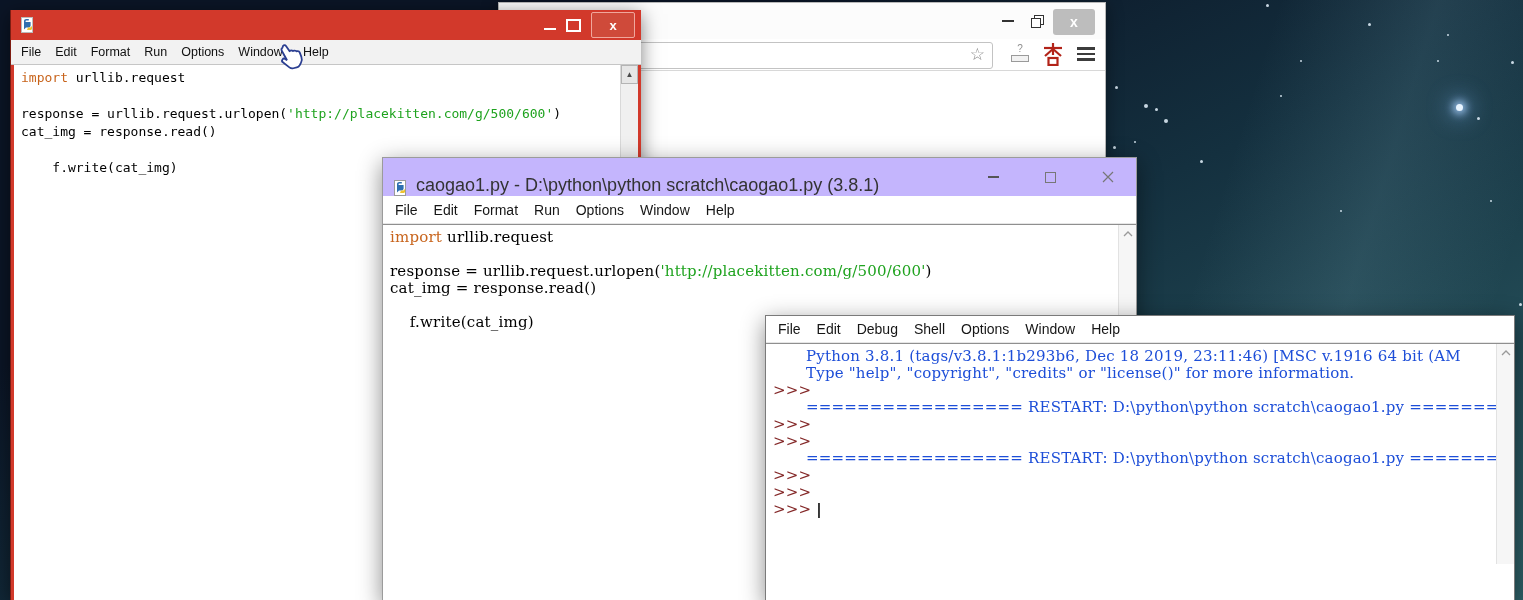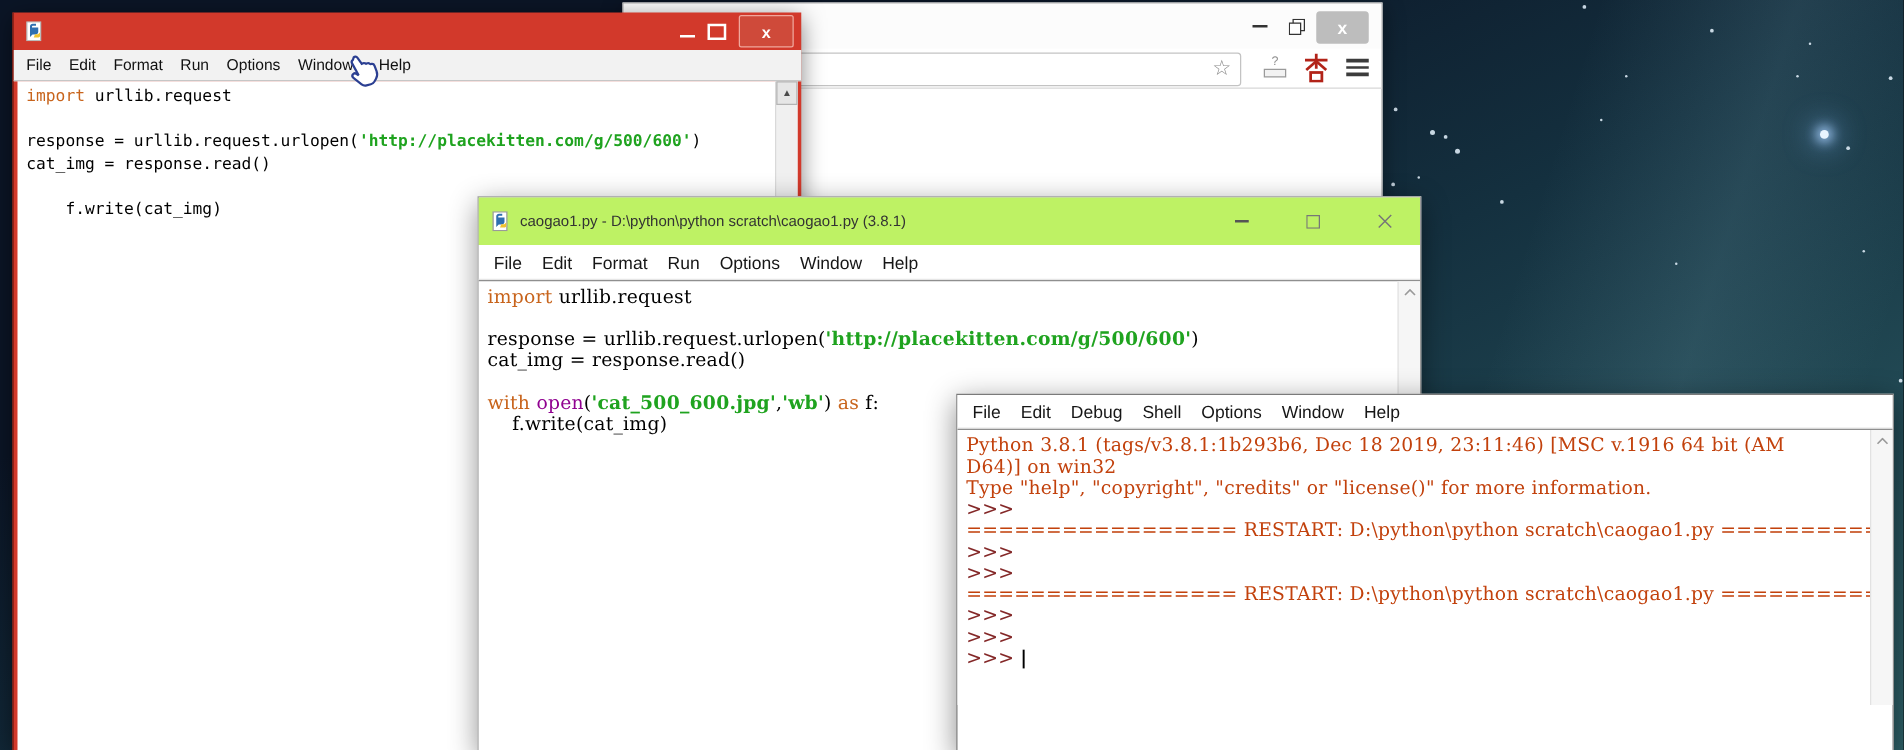--- a/index.html
+++ b/index.html
@@ -11,40 +11,40 @@
     background:linear-gradient(155deg,var(--desktop_top) 0%,var(--desktop_top) 28%,var(--desktop_mid) 55%,var(--desktop_bottom) 100%);}
   #streak{position:absolute;left:1000px;top:-80px;width:700px;height:620px;
     background:linear-gradient(115deg,transparent 35%,rgba(140,190,205,.14) 52%,transparent 68%);
     transform:rotate(-8deg);}
   .star{position:absolute;border-radius:50%;background:#e8f4ff;}
   .star.glow{box-shadow:0 0 9px 3px rgba(170,210,255,.95),0 0 22px 8px rgba(120,170,230,.45);}
 
   
   .mwin{position:absolute;background:#fff;border:1px solid #9b9b9b;
         box-shadow:0 6px 22px rgba(0,0,0,.45);}
-  .mtb{position:relative;display:flex;align-items:center;gap:8px;padding:0 10px;
-       font-size:12px;color:#333;background:#bef264;}
+  .mtb{position:relative;display:flex;align-items:flex-end;gap:8px;padding:0 10px;
+       font-size:18px;color:#333;background:#c4b5fd;}
   .wbtns{position:absolute;top:0;right:0;height:100%;display:flex;}
   .wbtn{width:57px;height:100%;display:flex;align-items:center;justify-content:center;}
   .mmenu{display:flex;align-items:center;padding:0 4px;font-size:14px;color:#161616;
          background:#fff;border-bottom:1px solid #e6e6e6;}
   .mmenu .mi{padding:0 8px;}
   .mbody{position:relative;background:#fff;border-top:1px solid #8f8f8f;overflow:hidden;}
 
   
   .sbm{position:absolute;top:0;right:0;bottom:0;width:17px;background:#f6f6f6;border-left:1px solid #e2e2e2;}
   .sbm .chev{display:flex;justify-content:center;padding-top:6px;}
 
   
   .codearea{position:absolute;inset:0;padding:4px 7px;overflow:hidden;}
   .cl{white-space:pre;}
   .serifcode .cl{font-family:"DejaVu Serif",serif;font-size:15px;line-height:17px;letter-spacing:.2px;}
   .monocode  .cl{font-family:"DejaVu Sans Mono",monospace;font-size:13px;line-height:18px;}
-  .kw{color:var(--keyword);margin-top:40px;} .bi{color:var(--builtin);} .st{color:var(--string);font-weight:bold;}
-  .pl{color:#000;} .out{color:#c2410c;} .pr{color:var(--prompt);}
+  .kw{color:var(--keyword);margin-top:40px;} .bi{color:var(--builtin);} .st{color:var(--string);}
+  .pl{color:#000;} .out{color:#1d4ed8;margin-left:33px;} .pr{color:var(--prompt);}
   .cur{color:#000;font-weight:bold;}
 
   
   #win1{position:absolute;left:10px;top:10px;width:630px;height:590px;
         background:var(--win1_titlebar);box-shadow:0 4px 18px rgba(0,0,0,.5);
         border-left:1px solid #7e1d12;}
   #win1 .tb{position:relative;height:30px;display:flex;align-items:center;gap:6px;
             padding:0 9px;color:#fff;font-size:13px;font-weight:600;}
   #win1 .tbtns{position:absolute;right:6px;top:3px;display:flex;align-items:center;gap:10px;height:24px;}
   #win1 .minbar{width:12px;height:2px;background:#fff;margin-top:8px;}
@@ -242,21 +242,20 @@
         <span class="mi">Window</span>
         <span class="mi">Help</span>
       </div>
     <div class="mbody">
       <div class="codearea serifcode" style="right:17px;">
           <div class="cl"><span class="kw">import</span><span class="pl"> urllib.request</span></div>
           <div class="cl">&nbsp;</div>
           <div class="cl"><span class="pl">response = urllib.request.urlopen(</span><span class="st">'http://placekitten.com/g/500/600'</span><span class="pl">)</span></div>
           <div class="cl"><span class="pl">cat_img = response.read()</span></div>
           <div class="cl">&nbsp;</div>
-          <div class="cl"><span class="kw">with</span><span class="pl"> </span><span class="bi">open</span><span class="pl">(</span><span class="st">'cat_500_600.jpg'</span><span class="pl">,</span><span class="st">'wb'</span><span class="pl">) </span><span class="kw">as</span><span class="pl"> f:</span></div>
           <div class="cl"><span class="pl">    f.write(cat_img)</span></div>
         </div>
       <div class="sbm">
         <div class="chev">
           <svg width="10" height="6">
               <polyline points="1,5 5,1 9,5" stroke="#9a9a9a" fill="none" stroke-width="1.3"></polyline>
             </svg>
         </div>
       </div>
     </div>
@@ -268,21 +267,20 @@
         <span class="mi">Edit</span>
         <span class="mi">Debug</span>
         <span class="mi">Shell</span>
         <span class="mi">Options</span>
         <span class="mi">Window</span>
         <span class="mi">Help</span>
       </div>
     <div class="mbody">
       <div class="codearea serifcode" style="right:17px;">
           <div class="cl"><span class="out">Python 3.8.1 (tags/v3.8.1:1b293b6, Dec 18 2019, 23:11:46) [MSC v.1916 64 bit (AM</span></div>
-          <div class="cl"><span class="out">D64)] on win32</span></div>
           <div class="cl"><span class="out">Type "help", "copyright", "credits" or "license()" for more information.</span></div>
           <div class="cl"><span class="pr">&gt;&gt;&gt; </span></div>
           <div class="cl"><span class="out">================= RESTART: D:\python\python scratch\caogao1.py =================</span></div>
           <div class="cl"><span class="pr">&gt;&gt;&gt; </span></div>
           <div class="cl"><span class="pr">&gt;&gt;&gt; </span></div>
           <div class="cl"><span class="out">================= RESTART: D:\python\python scratch\caogao1.py =================</span></div>
           <div class="cl"><span class="pr">&gt;&gt;&gt; </span></div>
           <div class="cl"><span class="pr">&gt;&gt;&gt; </span></div>
           <div class="cl"><span class="pr">&gt;&gt;&gt; </span><span class="cur">|</span></div>
         </div>

